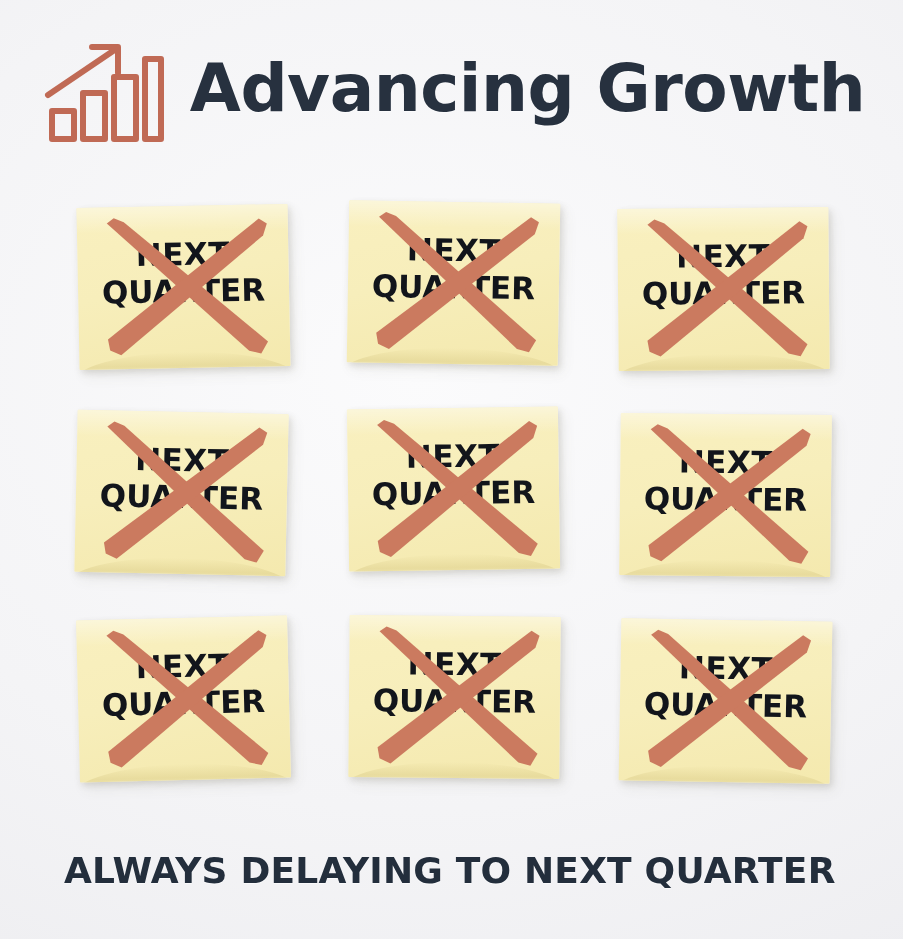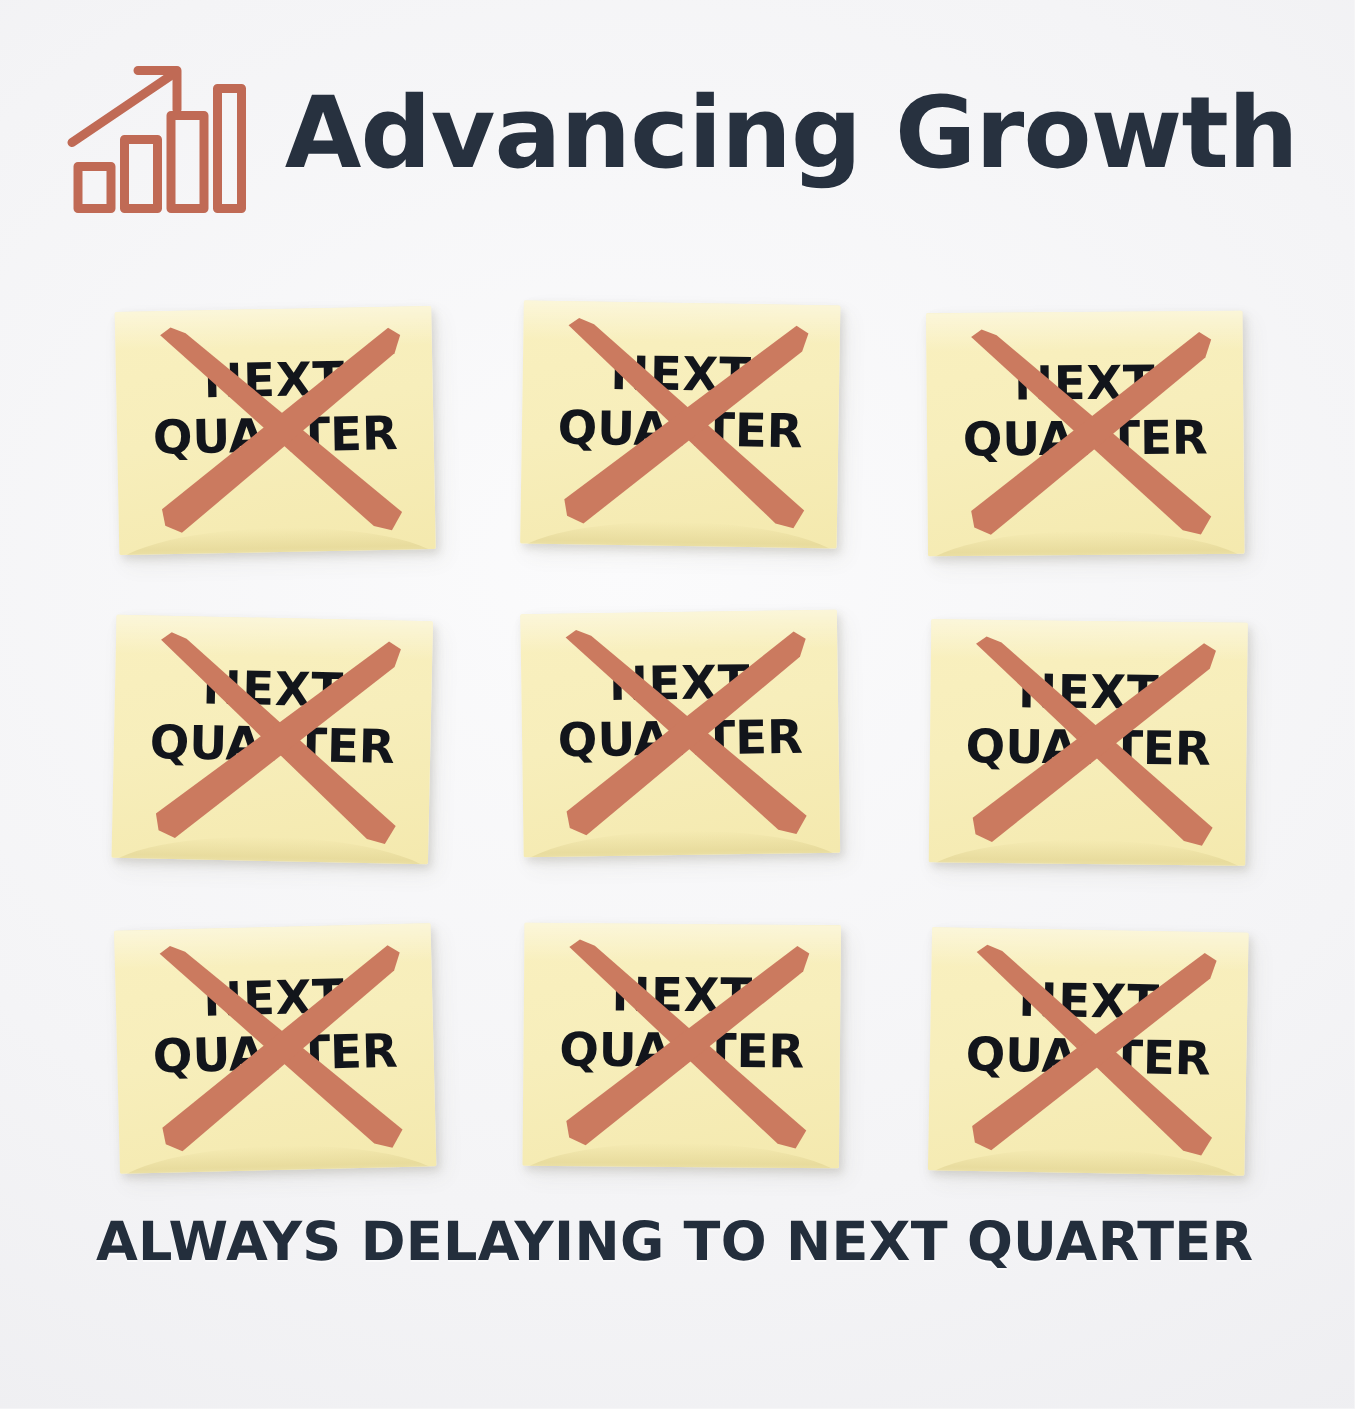--- a/index.html
+++ b/index.html
@@ -135,21 +135,21 @@
   .r4 { transform: rotate(-0.8deg); }
   .r5 { transform: rotate(0.6deg); }
   .r6 { transform: rotate(-1.4deg); }
   .r7 { transform: rotate(0.5deg); }
   .r8 { transform: rotate(1.0deg); }
 
   
   #caption {
     position: absolute;
     left: 64px;
-    top: 806px;
+    top: 848px;
     width: 800px;
     color: #232e3c;
     font-family: "DejaVu Sans", sans-serif;
     font-weight: 700;
     font-size: 36px;
     line-height: 1.28;
     letter-spacing: 0.2px;
     text-shadow: 0 1px 0 rgba(255,255,255,0.6);
   }
   #caption .cap-line { display: block; white-space: nowrap; }

